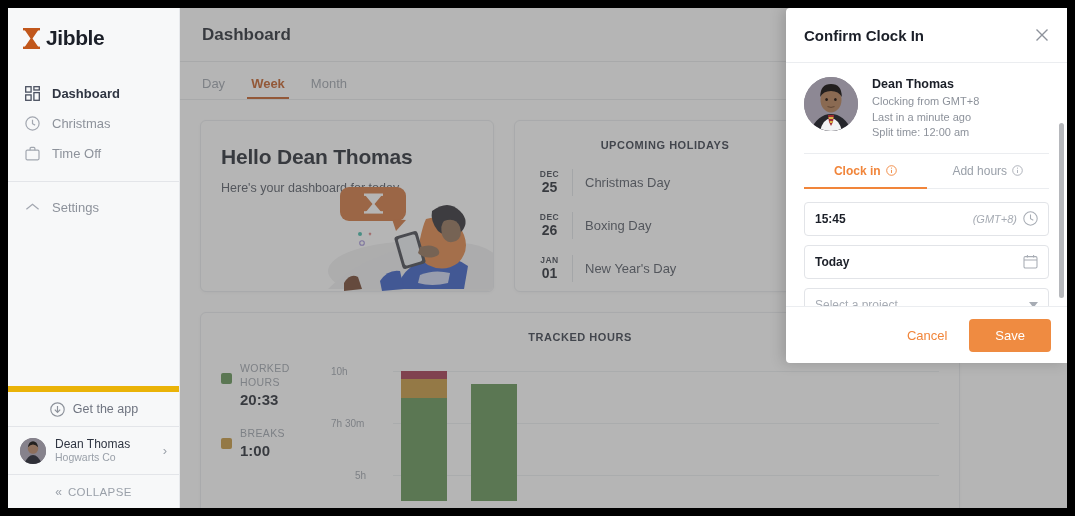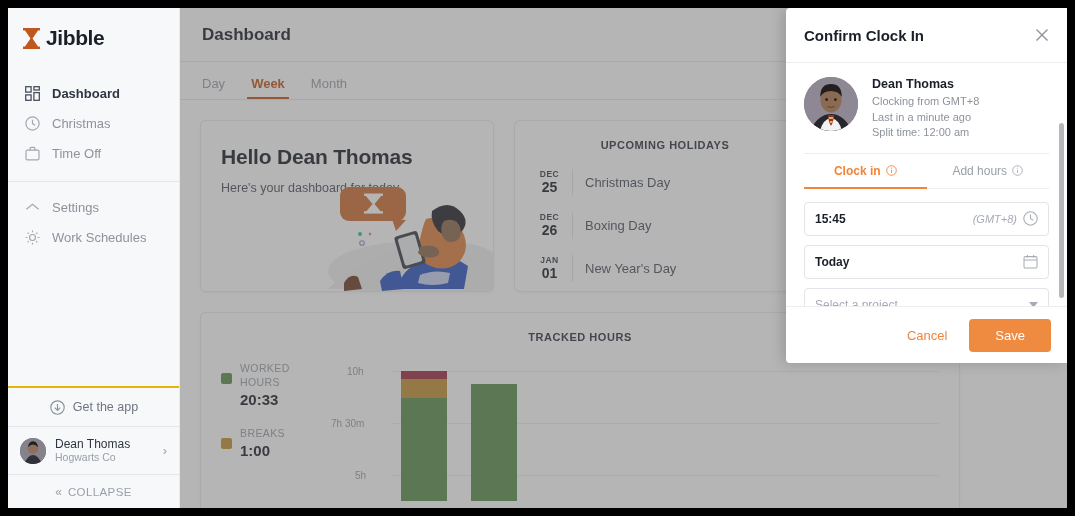--- a/index.html
+++ b/index.html
@@ -72,21 +72,21 @@
   .nav-sep {
     height: 1px;
     background: #e3e5e9;
     margin: 13px 0 10px 0;
   }
 
   .sidebar-spacer { flex: 1 1 auto; }
 
   .get-app {
     height: 40px;
-    border-top: 2px solid #eab308;
+    border-top: 6px solid #eab308;
     display: flex;
     align-items: center;
     justify-content: center;
     gap: 7px;
     cursor: pointer;
   }
   .get-app-label { font-size: 12.5px; color: #6f7480; }
 
   .user-row {
     height: 48px;
@@ -394,31 +394,20 @@
 
       <div class="nav-item">
         <span class="nav-icon">
           <svg width="15" height="15" viewBox="0 0 15 15" fill="none" stroke="#a2a7b0" stroke-width="1.2">
             <path d="M1.4 9.3 L7.5 4.2 L13.6 9.3"></path>
           </svg>
         </span>
         <span class="nav-label">Settings</span>
       </div>
 
-      <div class="nav-item">
-        <span class="nav-icon">
-          <svg width="15" height="15" viewBox="0 0 15 15" fill="none" stroke="#a2a7b0" stroke-width="1.15">
-            <circle cx="7.5" cy="7.5" r="3"></circle>
-            <path d="M7.5 0.6 V2.3 M7.5 12.7 V14.4 M0.6 7.5 H2.3 M12.7 7.5 H14.4
-                     M2.6 2.6 L3.8 3.8 M11.2 11.2 L12.4 12.4
-                     M12.4 2.6 L11.2 3.8 M3.8 11.2 L2.6 12.4"></path>
-          </svg>
-        </span>
-        <span class="nav-label">Work Schedules</span>
-      </div>
     </nav>
 
     <div class="sidebar-spacer"></div>
 
     <div class="get-app">
       <span class="nav-icon">
         <svg width="15" height="15" viewBox="0 0 15 15" fill="none" stroke="#8d929b" stroke-width="1.15">
           <circle cx="7.5" cy="7.5" r="6.7"></circle>
           <path d="M7.5 3.9 V10.3 M4.8 7.7 L7.5 10.4 L10.2 7.7"></path>
         </svg>
@@ -543,21 +532,21 @@
             <div class="leg-block">
               <span class="leg-swatch" style="background:#c39335"></span>
               <span>
                 <span class="leg-label" style="display:block">BREAKS</span>
                 <span class="leg-value" style="display:block">1:00</span>
               </span>
             </div>
           </div>
 
           <div class="plot">
-            <span class="ytick" style="top:10px;left:16px">10h</span>
+            <span class="ytick" style="top:10px;left:0">10h</span>
             <span class="gridline" style="top:10px"></span>
             <span class="ytick" style="top:62px;left:0">7h 30m</span>
             <span class="gridline" style="top:62px"></span>
             <span class="ytick" style="top:114px;left:24px">5h</span>
             <span class="gridline" style="top:114px"></span>
 
             <div class="bars">
               <div class="bar">
                 <span class="seg" style="height:8px;background:#9e2f46"></span>
                 <span class="seg" style="height:19px;background:#c39335"></span>

